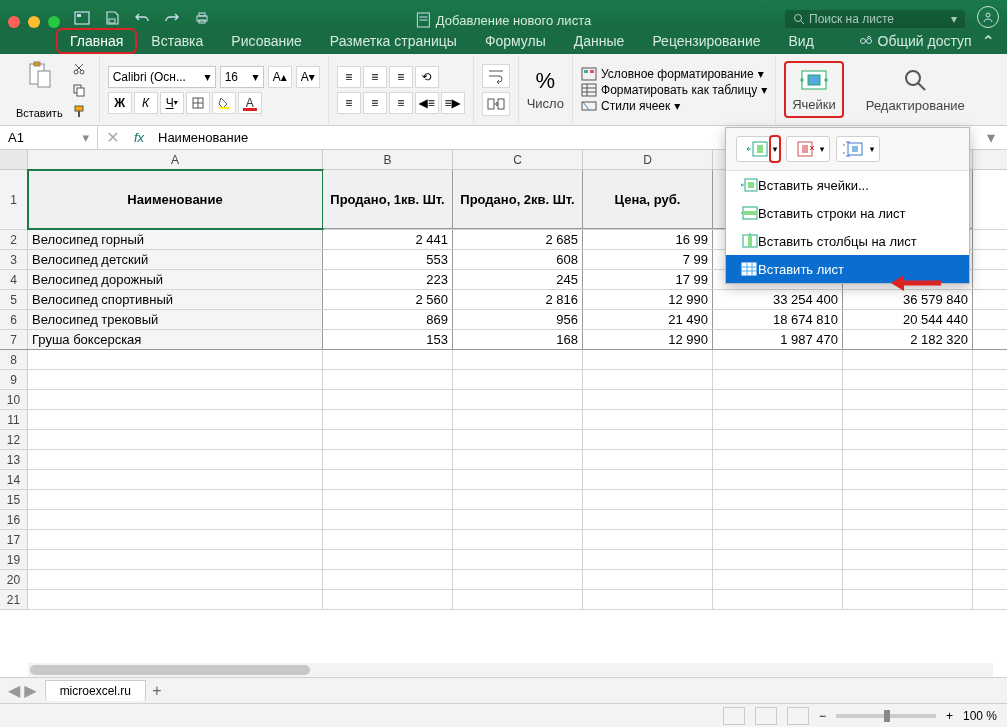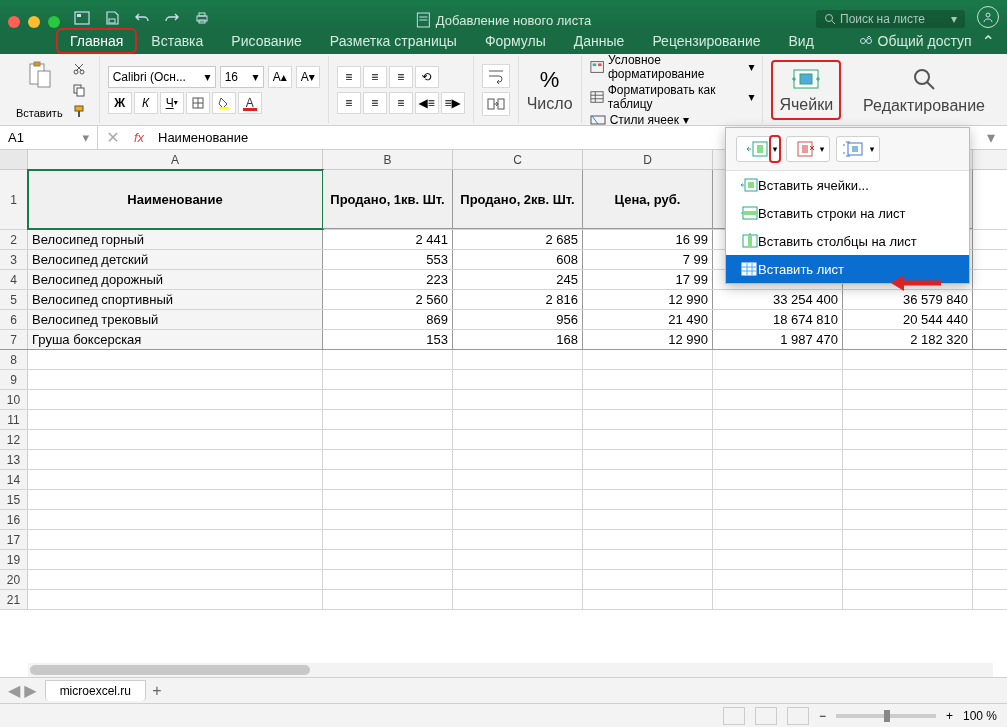--- a/index.html
+++ b/index.html
@@ -5,50 +5,50 @@
 * { margin: 0; padding: 0; box-sizing: border-box; font-family: -apple-system, "Helvetica Neue", Arial, sans-serif; }
 body { background: #fff; width: 1007px; height: 727px; overflow: hidden; position: relative; }
 
 .titlebar { height: 28px; background: linear-gradient(#1a7a4a, #186b42); display: flex; align-items: flex-end; padding: 0 8px; color: #fff; font-size: 13px; }
 .traffic-lights { display: flex; gap: 8px; margin-right: 12px; }
 .tl { width: 12px; height: 12px; border-radius: 50%; }
 .tl.red { background: #ff5f57; } .tl.yellow { background: #febc2e; } .tl.green { background: #28c840; }
 .qat { display: flex; gap: 10px; align-items: center; margin-right: 20px; }
 .qat-icon { width: 20px; height: 20px; display: flex; align-items: center; justify-content: center; color: #d0e8dc; }
 .doc-title { position: absolute; left: 50%; transform: translateX(-50%); display: flex; align-items: center; gap: 6px; color: #d4eade; }
-.search-box { margin-left: auto; display: flex; align-items: center; background: rgba(0,0,0,0.2); border-radius: 3px; padding: 2px 8px; color: #a8c9b8; font-size: 12px; width: 149px; }
+.search-box { margin-left: auto; display: flex; align-items: center; background: rgba(0,0,0,0.2); border-radius: 3px; padding: 2px 8px; color: #a8c9b8; font-size: 12px; width: 180px; }
 .user-icon { margin-left: 12px; width: 22px; height: 22px; border: 1.5px solid #c8e2d4; border-radius: 50%; display: flex; align-items: center; justify-content: center; }
 
 .tabbar { height: 26px; background: #186b42; display: flex; align-items: center; padding: 0 12px; position: relative; }
 .tab { color: #d4eade; font-size: 14px; padding: 0 14px; height: 100%; display: flex; align-items: center; }
 .tab.active { background: #fff; color: #186b42; border-radius: 4px 4px 0 0; font-weight: 500; margin-left: 44px; }
 .tab.active.highlighted { box-shadow: 0 0 0 2px #d22 inset; border-radius: 6px; background: #186b42; color: #fff; }
 .share-btn { margin-left: auto; color: #d4eade; font-size: 14px; display: flex; align-items: center; gap: 4px; }
 .chevron-up { margin-left: 10px; color: #d4eade; }
 
 .ribbon { height: 72px; background: #f3f3f3; border-bottom: 1px solid #d0d0d0; display: flex; align-items: stretch; padding: 2px 8px; position: relative; }
 .ribbon-group { display: flex; flex-direction: column; justify-content: center; padding: 0 8px; border-right: 1px solid #e0e0e0; }
 .paste-group { display: flex; align-items: center; gap: 4px; }
 .paste-btn { display: flex; flex-direction: column; align-items: center; gap: 18px; font-size: 11px; }
 .mini-btns { display: flex; flex-direction: column; gap: 3px; }
 .mini-btn { width: 24px; height: 18px; display: flex; align-items: center; justify-content: center; }
 .font-row { display: flex; align-items: center; gap: 4px; margin-bottom: 4px; }
 .combo { background: #fff; border: 1px solid #c8c8c8; height: 22px; font-size: 12px; padding: 0 4px; display: flex; align-items: center; }
 .combo.font { width: 108px; } .combo.size { width: 44px; }
 .sq-btn { width: 24px; height: 22px; border: 1px solid #d8d8d8; background: #fff; display: flex; align-items: center; justify-content: center; font-size: 12px; }
 .btn-row { display: flex; gap: 2px; }
-.ribbon-label { font-size: 16px; text-align: center; margin-top: 2px; color: #444; }
+.ribbon-label { font-size: 13px; text-align: center; margin-top: 2px; color: #444; }
 .cells-group { display: flex; flex-direction: column; align-items: center; gap: 2px; padding: 4px 6px; }
 .cells-group.highlighted { border: 2px solid #d22; border-radius: 4px; }
 .hl-red { border: 2px solid #d22; border-radius: 4px; }
 .cond-row { display: flex; align-items: center; gap: 4px; font-size: 12px; padding: 1px 0; }
 
 .namebox-row { height: 24px; background: #fff; border-bottom: 1px solid #d0d0d0; display: flex; align-items: center; }
 .namebox { width: 98px; height: 100%; border-right: 1px solid #d0d0d0; padding: 0 8px; font-size: 13px; display: flex; align-items: center; }
-.fx-btn { width: 22px; text-align: center; font-style: italic; color: #ef4444; font-size: 13px; }
+.fx-btn { width: 22px; text-align: center; font-style: italic; color: #0f766e; font-size: 13px; }
 .formula-bar { flex: 1; padding: 0 8px; font-size: 13px; }
 
 .grid-area { position: relative; }
 .col-headers { display: flex; height: 20px; background: #f3f3f3; border-bottom: 1px solid #ccc; }
 .corner { width: 28px; border-right: 1px solid #ccc; background: #e8e8e8; }
 .col-h { border-right: 1px solid #ccc; text-align: center; font-size: 12px; color: #444; display: flex; align-items: center; justify-content: center; }
 .col-A { width: 295px; } .col-B, .col-C, .col-D, .col-E, .col-F { width: 130px; }
 
 .row { display: flex; height: 20px; border-bottom: 1px solid #d4d4d4; }
 .row.tall { height: 60px; }

